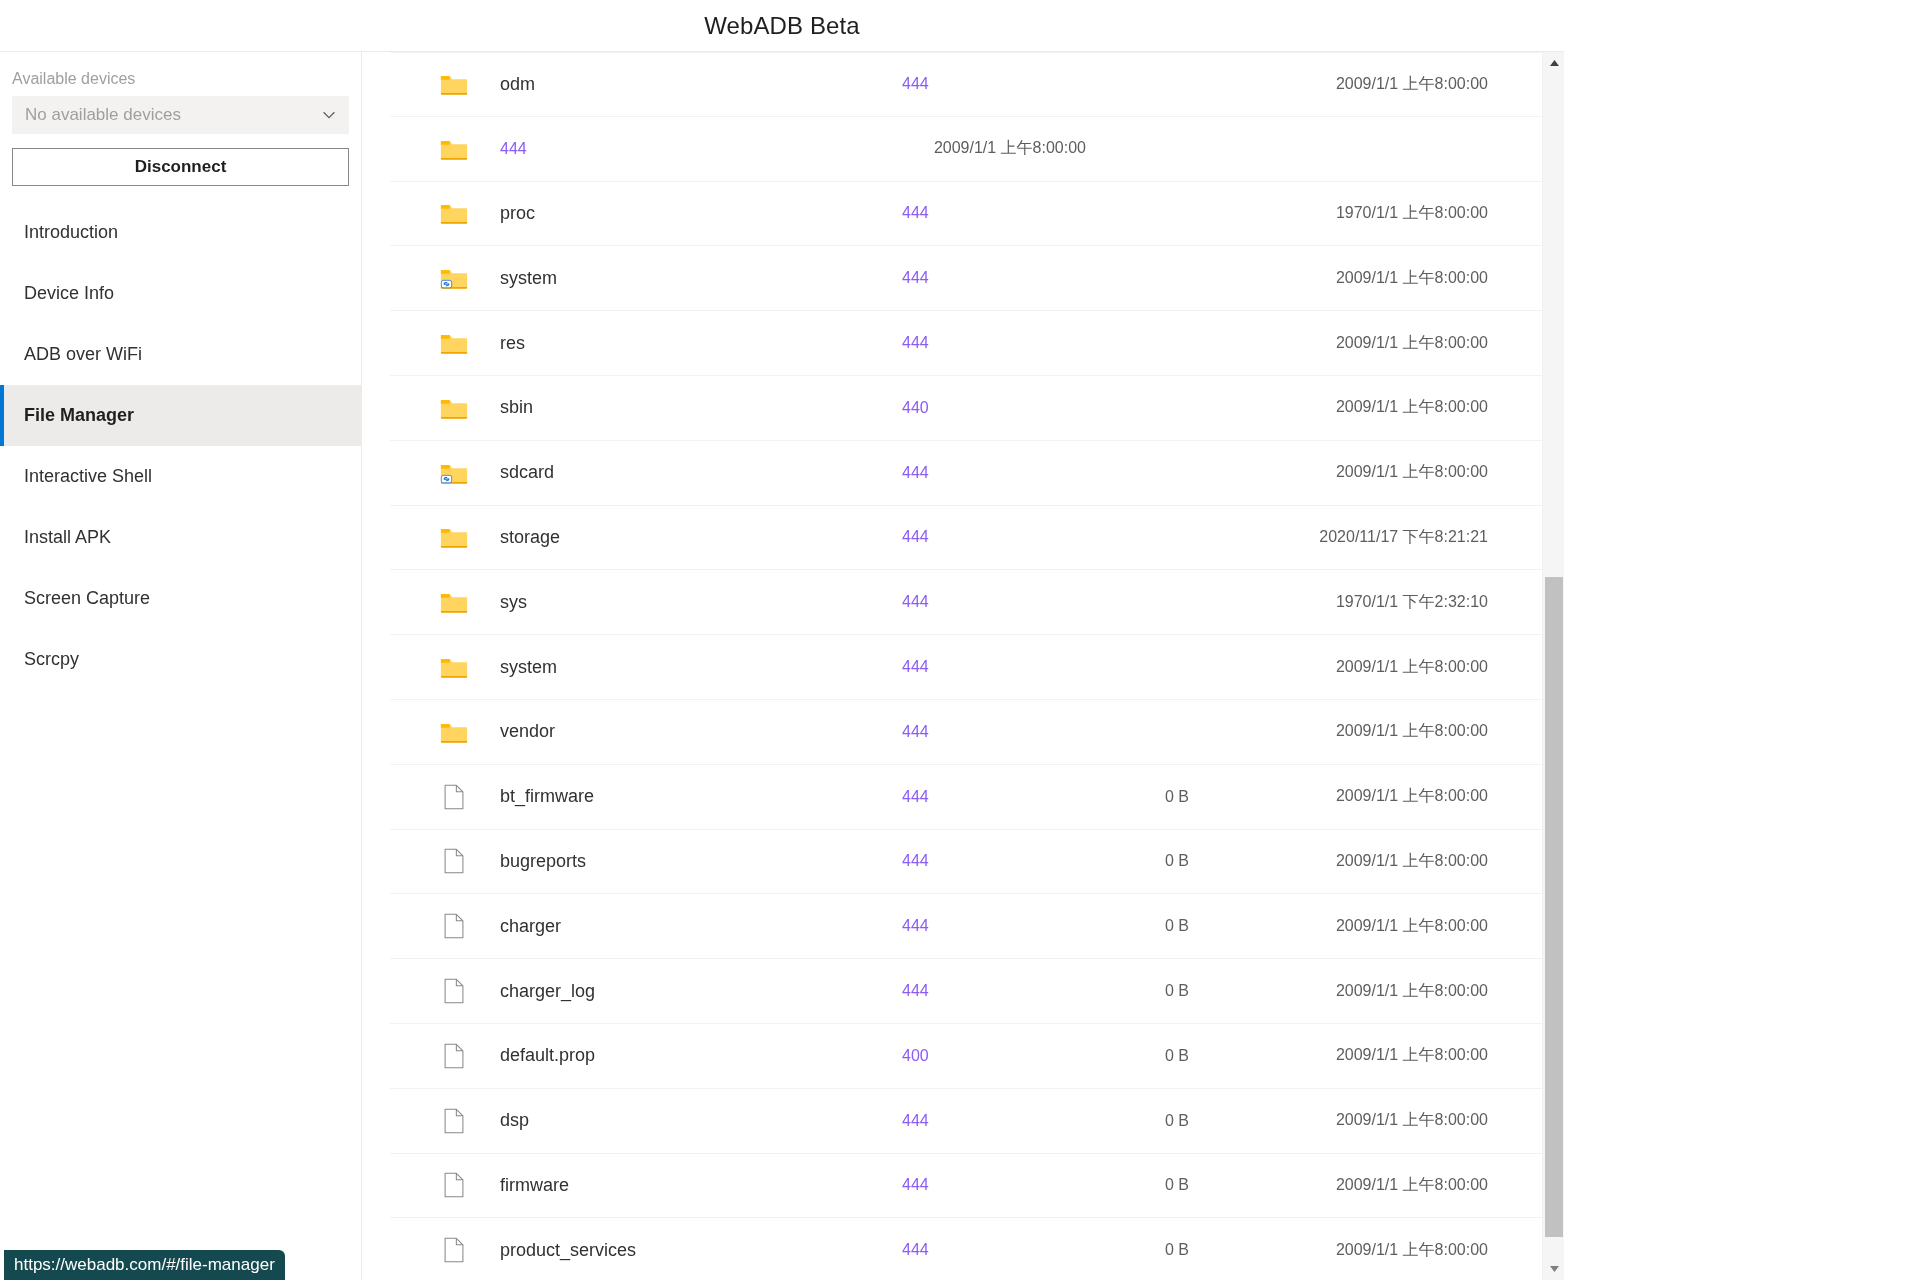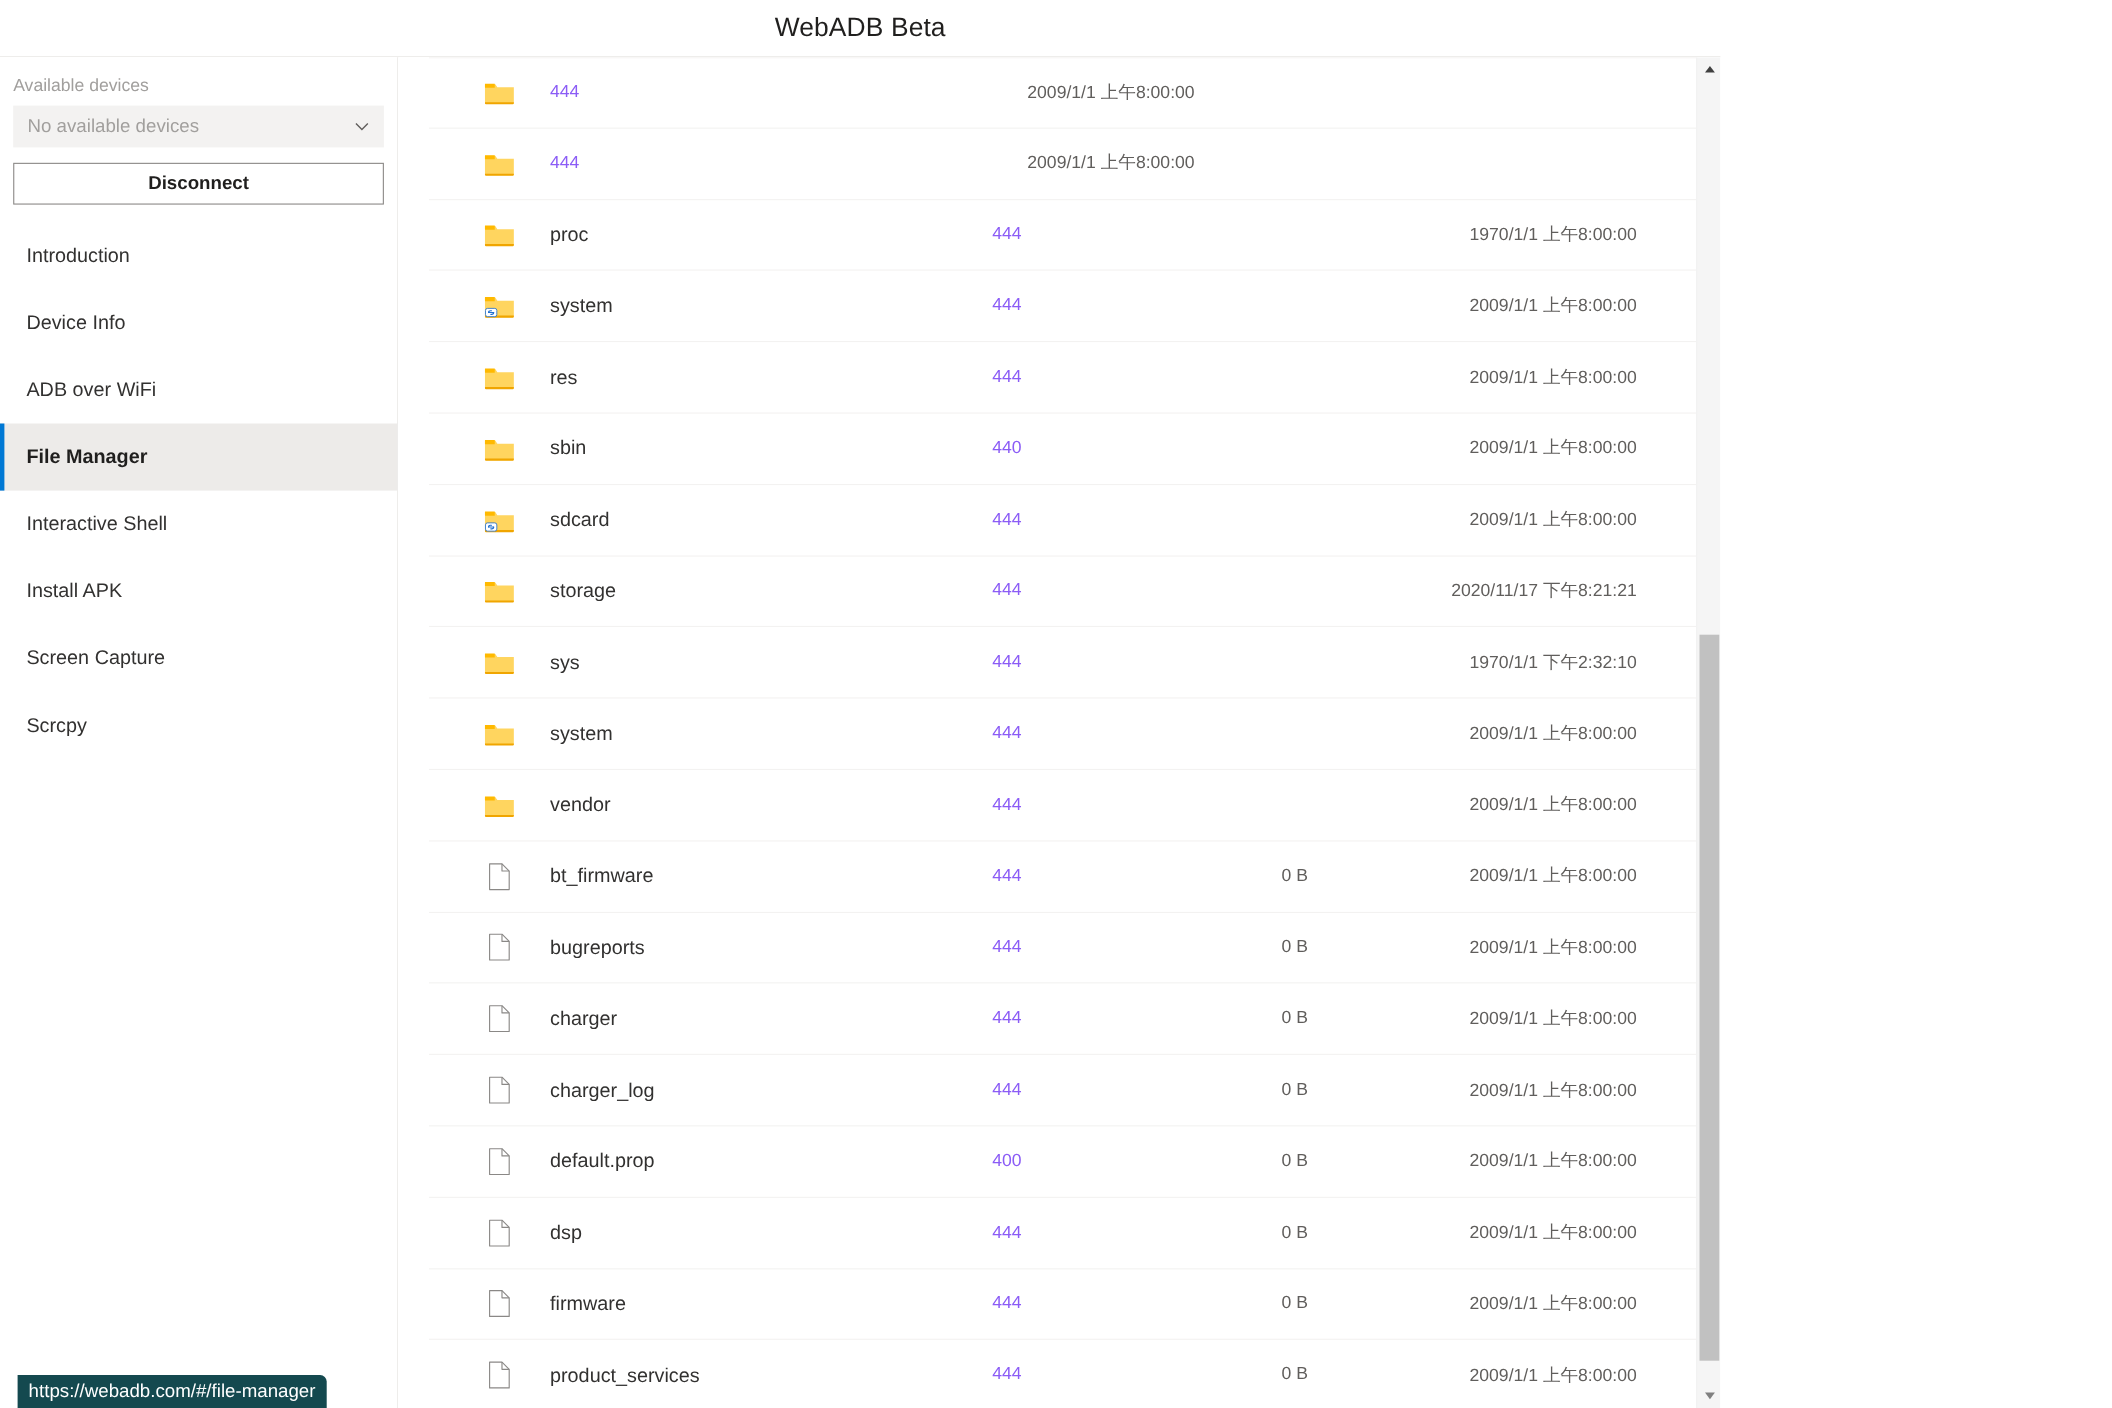--- a/index.html
+++ b/index.html
@@ -189,21 +189,21 @@
     width: 18px;
     top: 525px;
     height: 660px;
     background: #c1c1c1;
     cursor: pointer;
   }
 
   
   .statusbar {
     position: absolute;
-    left: 16px; bottom: 0;
+    left: 4px; bottom: 0;
     height: 30px;
     display: flex; align-items: center;
     padding: 0 10px;
     background: #14494f;
     border-top-right-radius: 6px;
     z-index: 20;
   }
   .statusbar span {
     color: #ffffff;
     font-size: 17px;
@@ -274,20 +274,21 @@
     <div class="content">
       <div class="list-wrap" id="file-list">
           <div class="row">
             <div class="cell-icon">
               <svg class="icon-box" viewBox="0 0 32 32" xmlns="http://www.w3.org/2000/svg">
                 <path d="M2 8 h10 l2 3 h16 v15 a1 1 0 0 1 -1 1 H3 a1 1 0 0 1 -1 -1 Z" fill="#ffd55f"></path>
                 <path d="M2 7.5 h9.5 v4 H2 Z" fill="#ffb900"></path>
                 <path d="M2 25.5 h28 v1 a1 1 0 0 1 -1 1 H3 a1 1 0 0 1 -1 -1 Z" fill="#f0a500"></path>
               </svg>
             </div>
+            <div class="cell-name">odm</div>
             <div class="cell-perm">444</div>
             <div class="cell-size"></div>
             <div class="cell-date">2009/1/1 上午8:00:00</div>
           </div>
           <div class="row">
             <div class="cell-icon">
               <svg class="icon-box" viewBox="0 0 32 32" xmlns="http://www.w3.org/2000/svg">
                 <path d="M2 8 h10 l2 3 h16 v15 a1 1 0 0 1 -1 1 H3 a1 1 0 0 1 -1 -1 Z" fill="#ffd55f"></path>
                 <path d="M2 7.5 h9.5 v4 H2 Z" fill="#ffb900"></path>
                 <path d="M2 25.5 h28 v1 a1 1 0 0 1 -1 1 H3 a1 1 0 0 1 -1 -1 Z" fill="#f0a500"></path>

